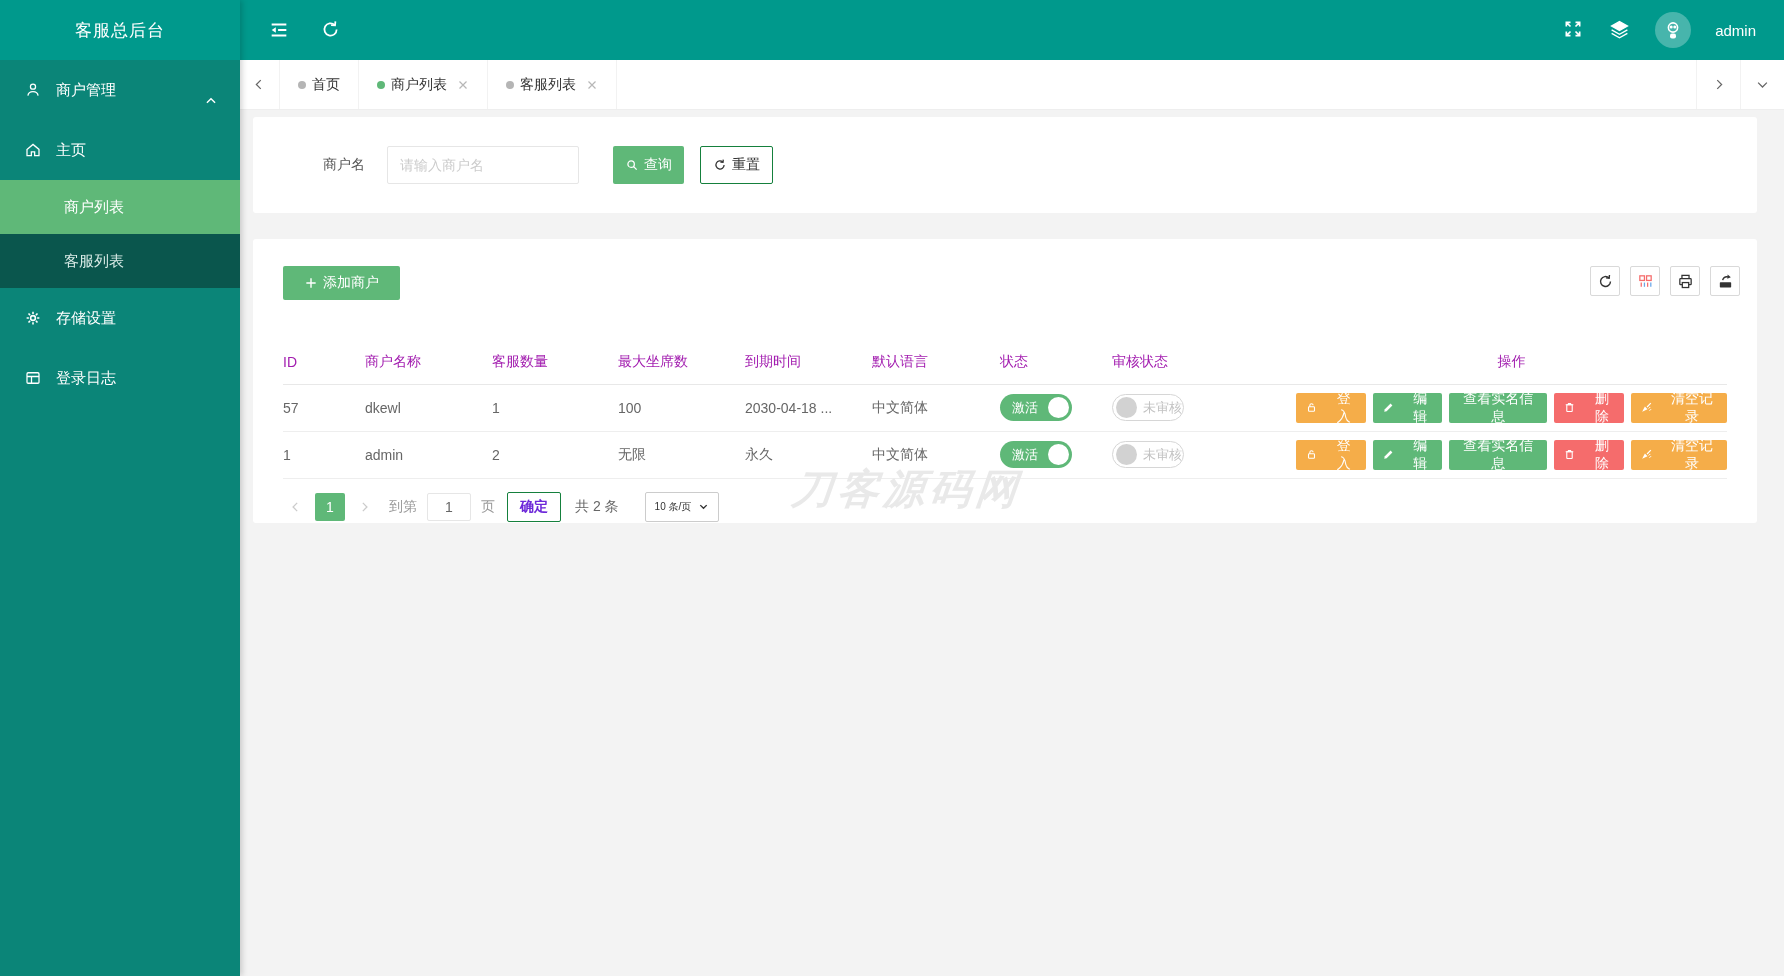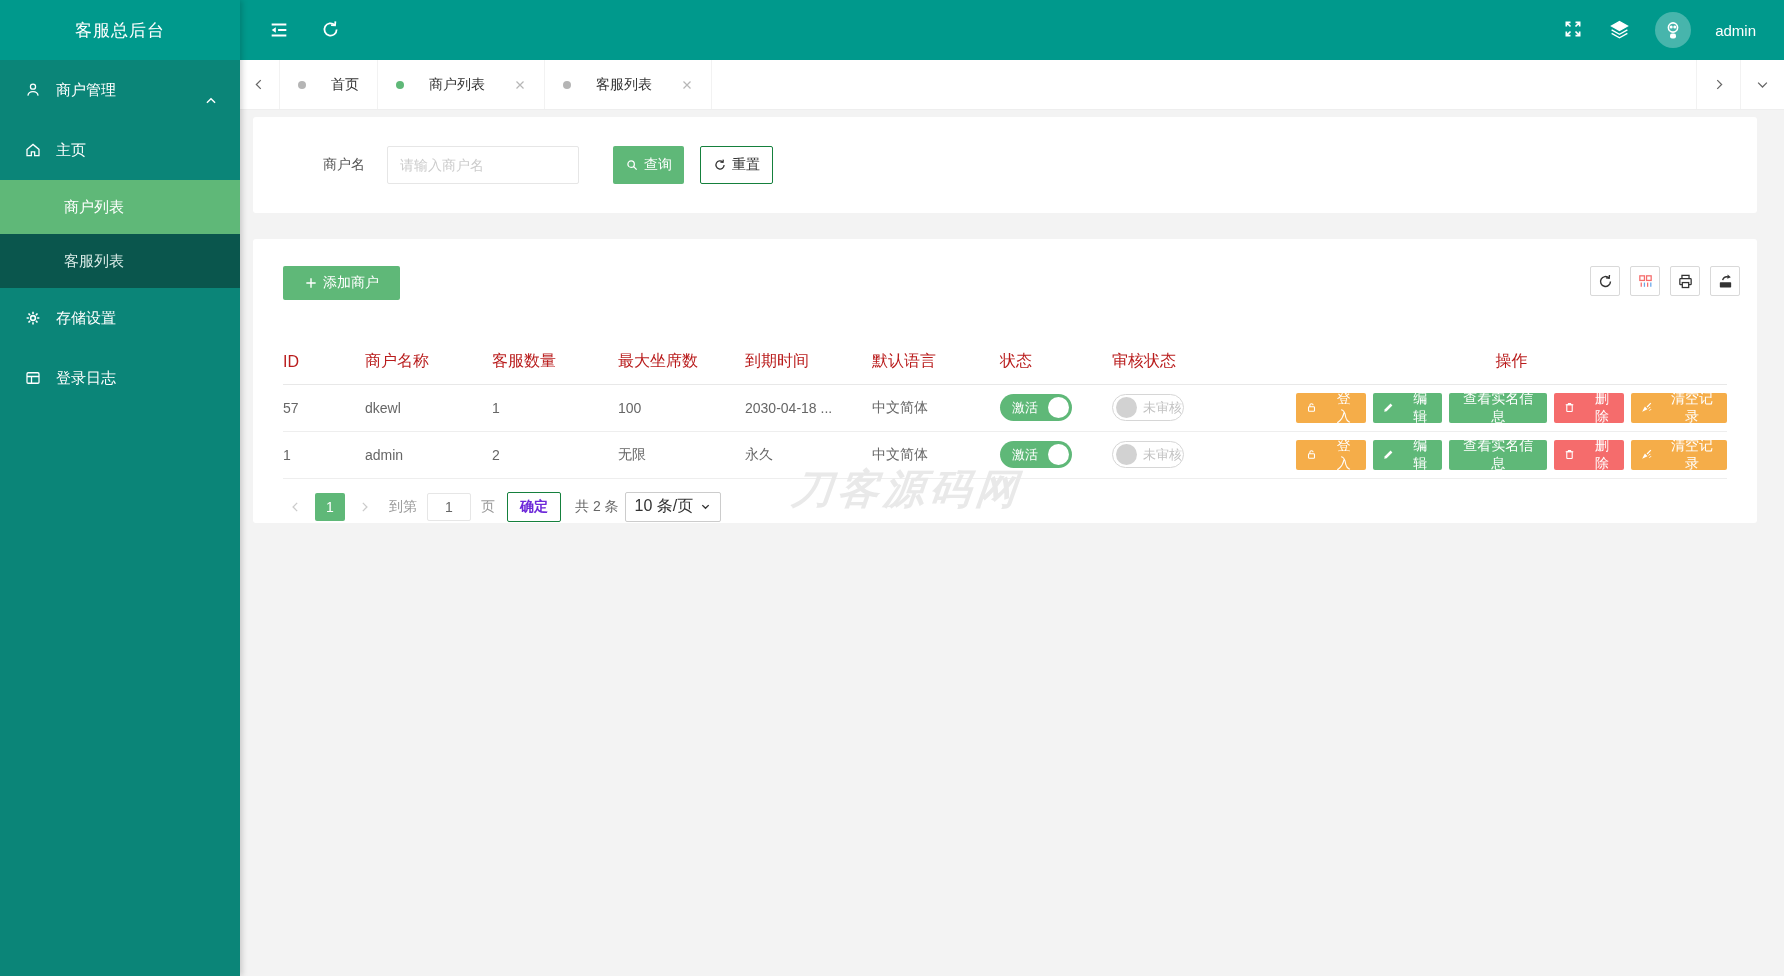--- a/index.html
+++ b/index.html
@@ -21,21 +21,21 @@
   .topbar { position:absolute; left:240px; top:0; right:0; height:60px; background:#00998C; display:flex; align-items:center; z-index:10; }
   .topbar .left-icons { display:flex; align-items:center; gap:30px; padding-left:28px; }
   .tb-icon { width:22px; height:22px; display:flex; cursor:pointer; }
   .topbar .right-icons { margin-left:auto; display:flex; align-items:center; gap:24px; padding-right:28px; }
   .avatar { width:36px; height:36px; border-radius:50%; background:rgba(255,255,255,.28); display:flex; align-items:center; justify-content:center; cursor:pointer; }
   .username { color:#fff; font-size:15px; cursor:pointer; }
 
   
   .tabbar { position:absolute; left:240px; top:60px; right:0; height:50px; background:#fff; border-bottom:1px solid #eee; display:flex; align-items:stretch; z-index:9; }
   .tab-nav { width:40px; display:flex; align-items:center; justify-content:center; border-right:1px solid #f2f2f2; color:#666; cursor:pointer; }
-  .tab { display:flex; align-items:center; padding:0 18px; border-right:1px solid #f2f2f2; font-size:14px; color:#333; cursor:pointer; gap:25px; }
+  .tab { display:flex; align-items:center; padding:0 18px; border-right:1px solid #f2f2f2; font-size:14px; color:#333; cursor:pointer; gap:6px; }
   .dot { width:8px; height:8px; border-radius:50%; background:#b5b5b5; }
   .dot.green { background:#5FB878; }
   .tab .x { width:12px; height:12px; color:#b7b7b7; display:flex; margin-left:4px; }
   .tab-right { margin-left:auto; display:flex; }
   .tab-ctl { width:44px; display:flex; align-items:center; justify-content:center; border-left:1px solid #f2f2f2; color:#666; cursor:pointer; }
 
   
   .card { position:absolute; background:#fff; border-radius:3px; }
   .search-card { left:253px; top:117px; width:1504px; height:96px; display:flex; align-items:center; }
   .search-label { margin-left:70px; font-size:14px; color:#555; }
@@ -46,21 +46,21 @@
   .btn-plain { background:#fff; color:#333; border:1px solid #15803d; }
   .query-btn { margin-left:34px; height:38px; padding:0 12px; }
   .reset-btn { margin-left:16px; height:38px; padding:0 12px; }
 
   .table-card { left:253px; top:239px; width:1504px; height:284px; padding:27px 17px 0 30px; }
   .add-btn { height:34px; padding:0 21px; }
   .tool-icons { position:absolute; top:27px; right:17px; display:flex; gap:10px; }
   .tool-btn { width:30px; height:30px; border:1px solid #d9d9d9; border-radius:2px; background:#fff; display:flex; align-items:center; justify-content:center; cursor:pointer; color:#333; }
 
   table { border-collapse:collapse; table-layout:fixed; width:1444px; margin-top:40px; }
-  th { font-weight:normal; font-size:16px; color:#b91c1c; text-align:left; height:44px; border-bottom:1px solid #e8e8e8; }
+  th { font-weight:normal; font-size:14px; color:#a21caf; text-align:left; height:44px; border-bottom:1px solid #e8e8e8; }
   th.center { text-align:center; }
   td { font-size:14px; color:#666; height:47px; border-bottom:1px solid #eee; }
   .ops { display:flex; gap:7px; justify-content:center; align-items:center; }
   .abtn { height:30px; padding:0 9px; gap:13px; color:#fff; }
   .abtn-orange { background:#F5AD49; }
   .abtn-red { background:#F56C6C; }
   .abtn-green { background:#5FB878; }
 
   
   .toggle { position:relative; width:72px; height:27px; border-radius:14px; cursor:pointer; display:flex; align-items:center; font-size:13px; }
@@ -72,21 +72,21 @@
   .toggle.off .tlabel { margin-left:30px; }
 
   
   .pager { display:flex; align-items:center; margin-top:13px; font-size:14px; color:#999; }
   .pg-nav { width:26px; height:28px; display:flex; align-items:center; justify-content:center; color:#ccc; cursor:pointer; }
   .pg-cur { width:30px; height:28px; border-radius:2px; background:#5FB878; color:#fff; display:flex; align-items:center; justify-content:center; margin:0 6px; cursor:pointer; }
   .pg-goto { margin-left:12px; }
   .pg-input { width:44px; height:28px; border:1px solid #e6e6e6; border-radius:2px; text-align:center; color:#666; font-size:14px; margin:0 10px; outline:none; font-family:inherit; }
   .pg-confirm { margin-left:12px; height:30px; padding:0 12px; font-weight:bold; color:#6d28d9; }
   .pg-total { margin-left:14px; color:#666; }
-  .pg-size { margin-left:6px; height:30px; border:1px solid #ccc; border-radius:2px; background:#fff; display:flex; align-items:center; padding:0 9px; gap:7px; color:#333; font-size:16px; cursor:pointer; }
+  .pg-size { margin-left:26px; height:30px; border:1px solid #ccc; border-radius:2px; background:#fff; display:flex; align-items:center; padding:0 9px; gap:7px; color:#333; font-size:10px; cursor:pointer; }
 
   .watermark { position:absolute; left:792px; top:462px; font-size:41px; font-weight:bold; font-style:italic; color:#e9e9e9; letter-spacing:5px; transform:skewX(-6deg); z-index:30; pointer-events:none; white-space:nowrap; }
 
   svg { display:block; }
 </style>
 </head>
 <body>
 
 <div class="app">
 

